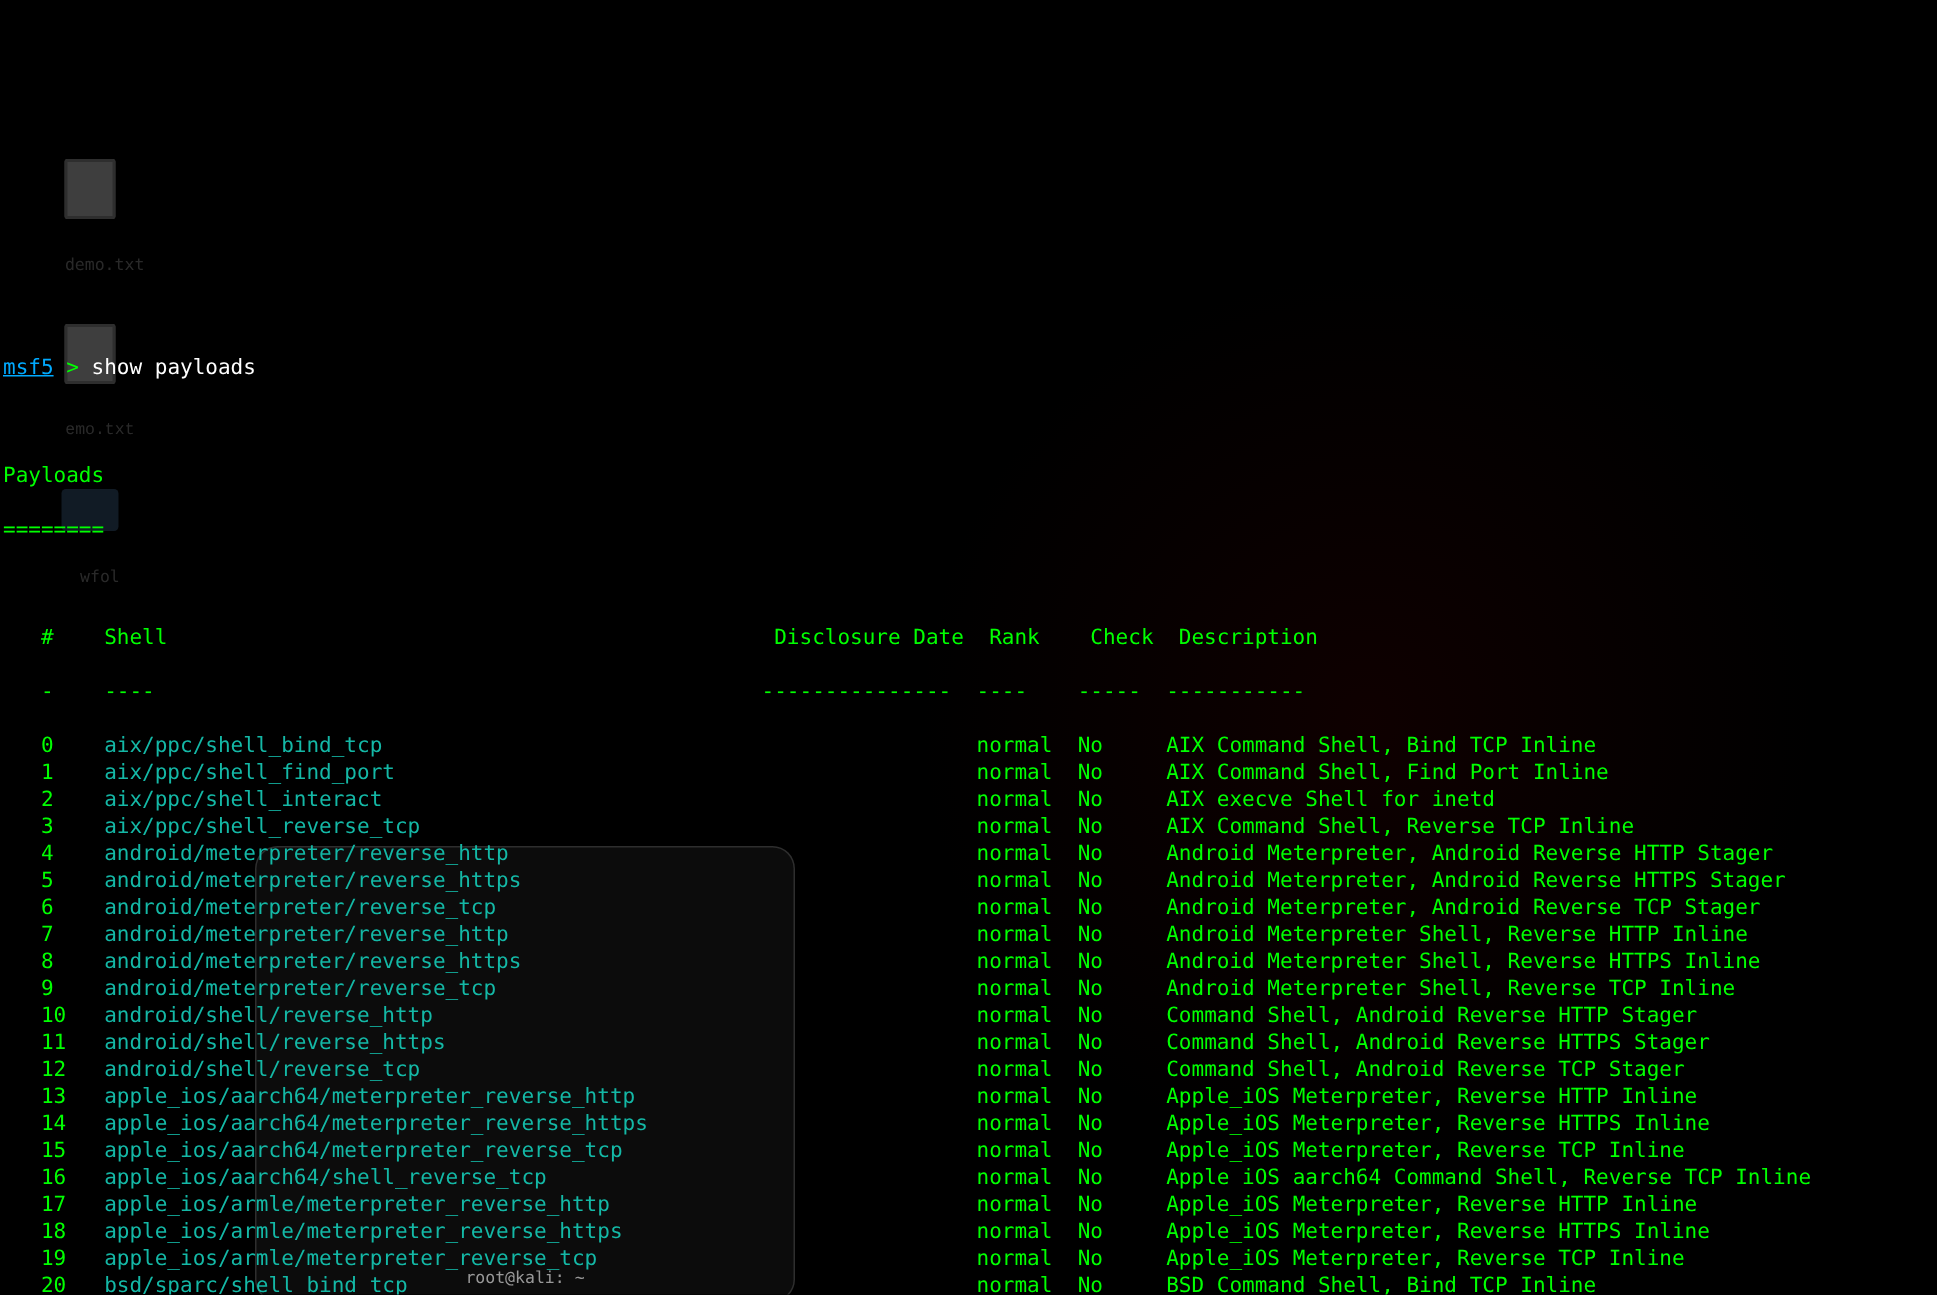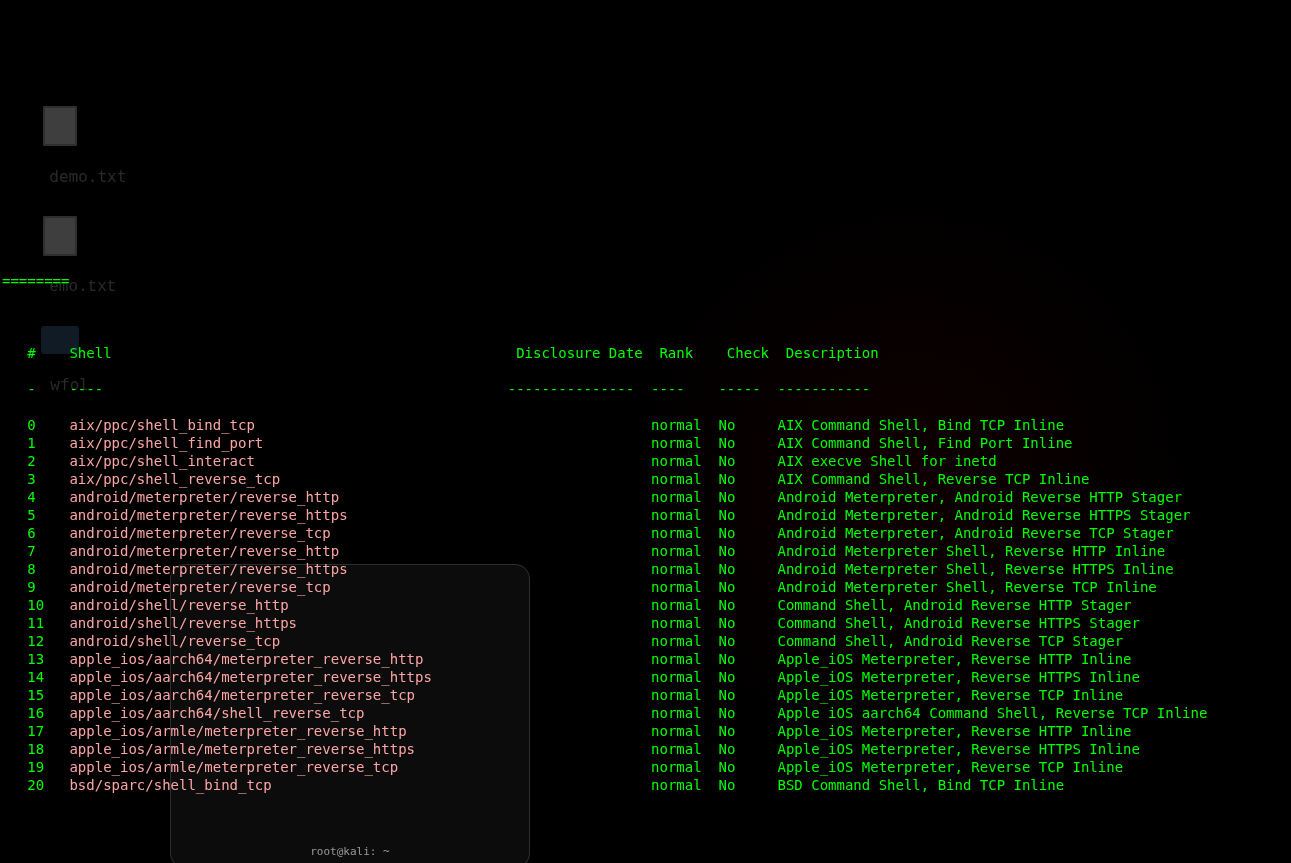--- a/index.html
+++ b/index.html
@@ -18,39 +18,39 @@
   .terminal {
     padding: 2px 2px;
     position: relative;
     z-index: 2;
   }
   .prompt-line { color: #00ff00; }
   .underline { text-decoration: underline; color: #00aaff; }
   .gt { color: #00ff00; }
   .cmd { color: #ffffff; }
   .green { color: #00ff00; }
-  .cyan { color: #fca5a5; }
+  .cyan { color: #14b8a6; }
   .bg-dragon {
     position: absolute;
     right: 80px;
     top: 180px;
     width: 600px;
     height: 600px;
     background: radial-gradient(ellipse at center, rgba(100,0,0,0.15) 0%, rgba(60,0,0,0.1) 40%, transparent 70%);
     z-index: 0;
     border-radius: 50%;
   }
   .desktop-icon {
     position: absolute;
     width: 60px;
     text-align: center;
     z-index: 0;
     opacity: 0.3;
     color: #888;
-    font-size: 16px;
+    font-size: 11px;
   }
   .di1 { top: 70px; left: 30px; }
   .di2 { top: 180px; left: 30px; font-family: Liberation Mono, monospace; }
   .di3 { top: 290px; left: 30px; text-align: center; }
   .file-ic {
     width: 34px; height: 40px;
     background: #ccc;
     margin: 0 auto 4px auto;
     border-radius: 2px;
     box-shadow: inset 0 0 0 2px #999;
@@ -101,21 +101,23 @@
 <div class="desktop-icon di3">
   <div class="folder-ic"></div>
   <span>wfol</span>
 </div>
 
 <div class="preview-window">
   <div class="preview-title">root@kali: ~</div>
 </div>
 
 <div class="terminal">
+<span class="row prompt-line"><span class="underline">msf5</span> <span class="gt">&gt;</span> <span class="cmd">show payloads</span></span>
 <span class="row"> </span>
+<span class="row green">Payloads</span>
 <span class="row green">========</span>
 <span class="row"> </span>
 <span class="row green" id="header-row">   #    Shell                                                Disclosure Date  Rank    Check  Description</span>
 <span class="row green" id="dash-row">   -    ----                                                ---------------  ----    -----  -----------</span>
 <div id="rows-container"><span class="row"><span class="green">   0    </span><span class="cyan">aix/ppc/shell_bind_tcp                              </span><span class="green">                 </span><span class="green">normal  </span><span class="green">No     </span><span class="green">AIX Command Shell, Bind TCP Inline</span></span><span class="row"><span class="green">   1    </span><span class="cyan">aix/ppc/shell_find_port                             </span><span class="green">                 </span><span class="green">normal  </span><span class="green">No     </span><span class="green">AIX Command Shell, Find Port Inline</span></span><span class="row"><span class="green">   2    </span><span class="cyan">aix/ppc/shell_interact                              </span><span class="green">                 </span><span class="green">normal  </span><span class="green">No     </span><span class="green">AIX execve Shell for inetd</span></span><span class="row"><span class="green">   3    </span><span class="cyan">aix/ppc/shell_reverse_tcp                           </span><span class="green">                 </span><span class="green">normal  </span><span class="green">No     </span><span class="green">AIX Command Shell, Reverse TCP Inline</span></span><span class="row"><span class="green">   4    </span><span class="cyan">android/meterpreter/reverse_http                    </span><span class="green">                 </span><span class="green">normal  </span><span class="green">No     </span><span class="green">Android Meterpreter, Android Reverse HTTP Stager</span></span><span class="row"><span class="green">   5    </span><span class="cyan">android/meterpreter/reverse_https                   </span><span class="green">                 </span><span class="green">normal  </span><span class="green">No     </span><span class="green">Android Meterpreter, Android Reverse HTTPS Stager</span></span><span class="row"><span class="green">   6    </span><span class="cyan">android/meterpreter/reverse_tcp                     </span><span class="green">                 </span><span class="green">normal  </span><span class="green">No     </span><span class="green">Android Meterpreter, Android Reverse TCP Stager</span></span><span class="row"><span class="green">   7    </span><span class="cyan">android/meterpreter/reverse_http                    </span><span class="green">                 </span><span class="green">normal  </span><span class="green">No     </span><span class="green">Android Meterpreter Shell, Reverse HTTP Inline</span></span><span class="row"><span class="green">   8    </span><span class="cyan">android/meterpreter/reverse_https                   </span><span class="green">                 </span><span class="green">normal  </span><span class="green">No     </span><span class="green">Android Meterpreter Shell, Reverse HTTPS Inline</span></span><span class="row"><span class="green">   9    </span><span class="cyan">android/meterpreter/reverse_tcp                     </span><span class="green">                 </span><span class="green">normal  </span><span class="green">No     </span><span class="green">Android Meterpreter Shell, Reverse TCP Inline</span></span><span class="row"><span class="green">   10   </span><span class="cyan">android/shell/reverse_http                          </span><span class="green">                 </span><span class="green">normal  </span><span class="green">No     </span><span class="green">Command Shell, Android Reverse HTTP Stager</span></span><span class="row"><span class="green">   11   </span><span class="cyan">android/shell/reverse_https                         </span><span class="green">                 </span><span class="green">normal  </span><span class="green">No     </span><span class="green">Command Shell, Android Reverse HTTPS Stager</span></span><span class="row"><span class="green">   12   </span><span class="cyan">android/shell/reverse_tcp                           </span><span class="green">                 </span><span class="green">normal  </span><span class="green">No     </span><span class="green">Command Shell, Android Reverse TCP Stager</span></span><span class="row"><span class="green">   13   </span><span class="cyan">apple_ios/aarch64/meterpreter_reverse_http          </span><span class="green">                 </span><span class="green">normal  </span><span class="green">No     </span><span class="green">Apple_iOS Meterpreter, Reverse HTTP Inline</span></span><span class="row"><span class="green">   14   </span><span class="cyan">apple_ios/aarch64/meterpreter_reverse_https         </span><span class="green">                 </span><span class="green">normal  </span><span class="green">No     </span><span class="green">Apple_iOS Meterpreter, Reverse HTTPS Inline</span></span><span class="row"><span class="green">   15   </span><span class="cyan">apple_ios/aarch64/meterpreter_reverse_tcp           </span><span class="green">                 </span><span class="green">normal  </span><span class="green">No     </span><span class="green">Apple_iOS Meterpreter, Reverse TCP Inline</span></span><span class="row"><span class="green">   16   </span><span class="cyan">apple_ios/aarch64/shell_reverse_tcp                 </span><span class="green">                 </span><span class="green">normal  </span><span class="green">No     </span><span class="green">Apple iOS aarch64 Command Shell, Reverse TCP Inline</span></span><span class="row"><span class="green">   17   </span><span class="cyan">apple_ios/armle/meterpreter_reverse_http            </span><span class="green">                 </span><span class="green">normal  </span><span class="green">No     </span><span class="green">Apple_iOS Meterpreter, Reverse HTTP Inline</span></span><span class="row"><span class="green">   18   </span><span class="cyan">apple_ios/armle/meterpreter_reverse_https           </span><span class="green">                 </span><span class="green">normal  </span><span class="green">No     </span><span class="green">Apple_iOS Meterpreter, Reverse HTTPS Inline</span></span><span class="row"><span class="green">   19   </span><span class="cyan">apple_ios/armle/meterpreter_reverse_tcp             </span><span class="green">                 </span><span class="green">normal  </span><span class="green">No     </span><span class="green">Apple_iOS Meterpreter, Reverse TCP Inline</span></span><span class="row"><span class="green">   20   </span><span class="cyan">bsd/sparc/shell_bind_tcp                            </span><span class="green">                 </span><span class="green">normal  </span><span class="green">No     </span><span class="green">BSD Command Shell, Bind TCP Inline</span></span></div>
 </div>
 
 
 
 

